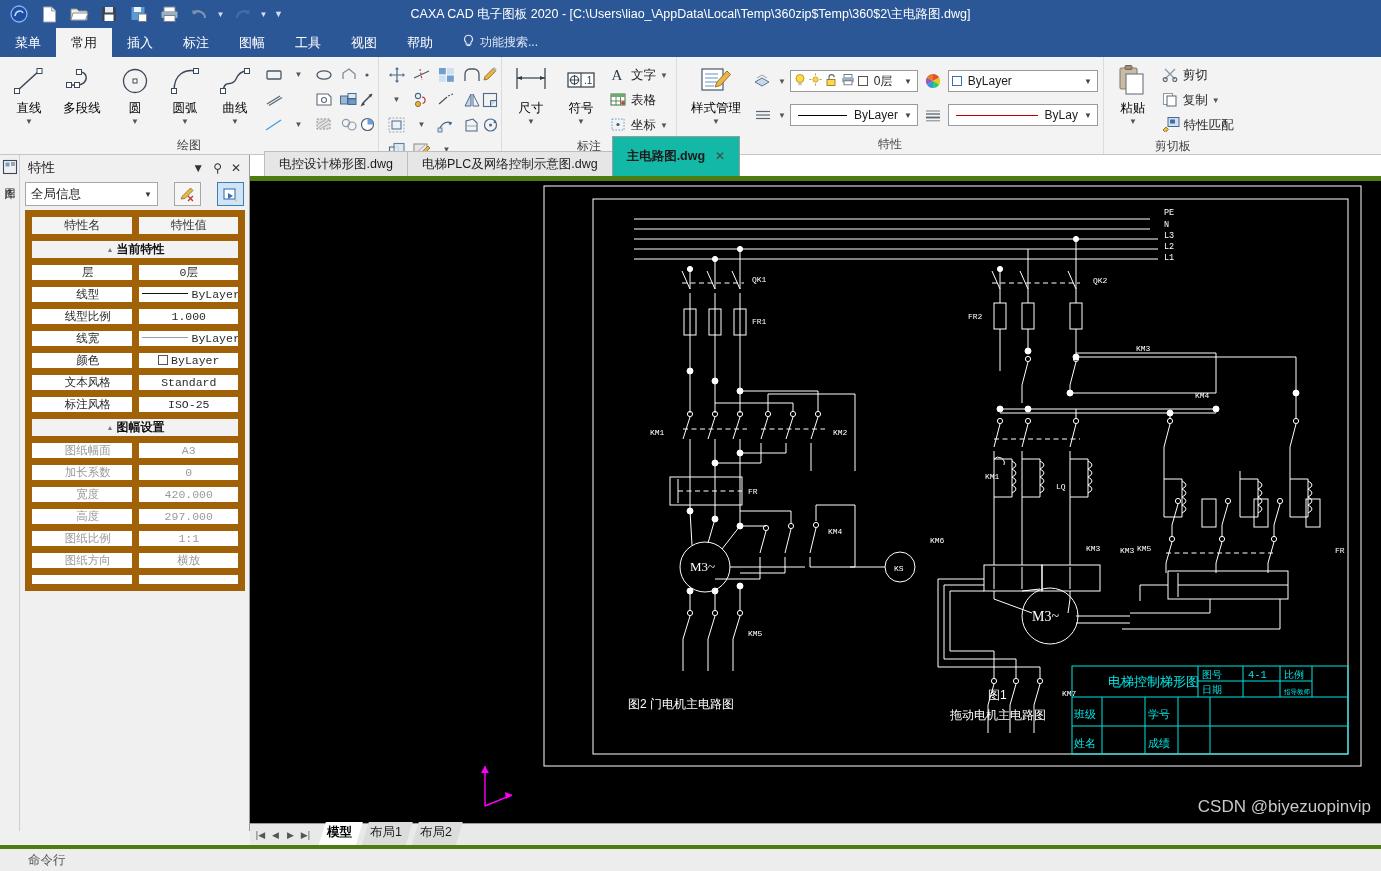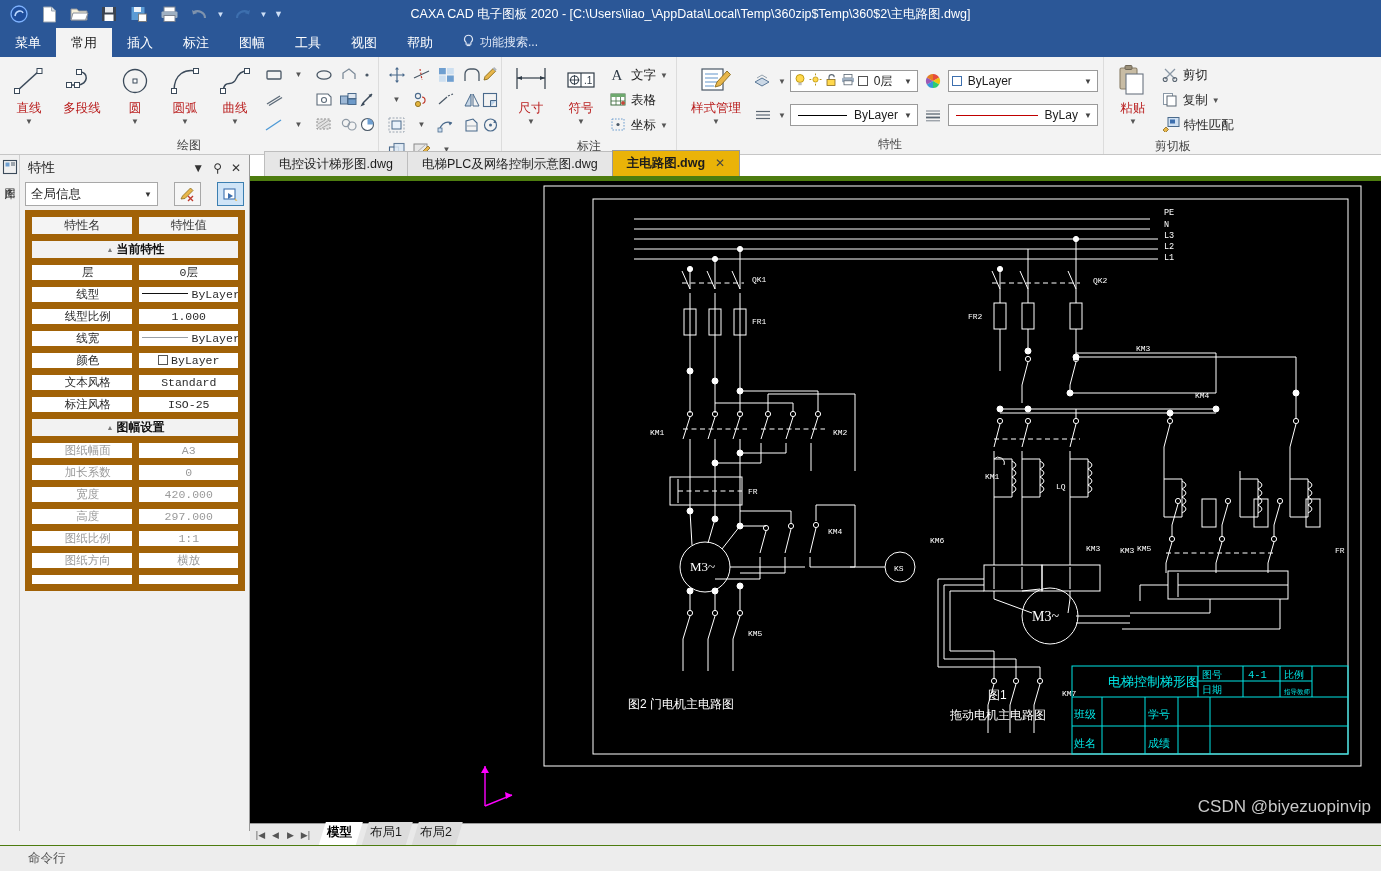--- a/index.html
+++ b/index.html
@@ -43,21 +43,21 @@
     background: #f3f3f3; border-bottom: 1px solid #c6c6c6;
     display: flex; align-items: stretch;
   }
   .rgroup { position: relative; display: flex; flex-direction: column; align-items: center; padding: 3px 5px 0 5px; }
   .rgroup + .rgroup { border-left: 1px solid #dcdcdc; }
   .rgroup-body { flex: 1; display: flex; align-items: flex-start; gap: 2px; }
   .rgroup-title { font-size: 12px; color: #444; height: 18px; line-height: 16px; }
 
   .bigbtn { width: 48px; display:flex; flex-direction:column; align-items:center; padding-top:4px; cursor:default; }
   .bigbtn .glyph { height: 34px; display:flex; align-items:center; justify-content:center; }
-  .bigbtn .lbl { font-size: 12.5px; color:#b91c1c; margin-top: 2px; white-space: nowrap;}
+  .bigbtn .lbl { font-size: 12.5px; color:#000000; margin-top: 2px; white-space: nowrap;}
   .bigbtn .caret { font-size: 8px; color:#555; line-height: 8px; margin-top:1px;}
 
   .icongrid { display: grid; grid-template-columns: repeat(4, 25px) 12px; grid-auto-rows: 25px; align-items:center; justify-items:center; padding-top:2px;}
   .icongrid3 { display: grid; grid-template-columns: repeat(4, 25px) 12px; grid-auto-rows: 25px; align-items:center; justify-items:center; padding-top:2px;}
   .mini { width: 22px; height: 22px; display:flex; align-items:center; justify-content:center;}
   .tcaret { font-size: 8px; color: #555; }
 
   .txtbtn { display:flex; align-items:center; gap:4px; height:25px; font-size:12.5px; color:#1c1c1c; padding: 0 3px; white-space: nowrap;}
   .txtcol { display:flex; flex-direction:column; justify-content:flex-start; padding-top:3px; }
 
@@ -115,21 +115,21 @@
   
   .doctabs {
     position:absolute; left:250px; top:155px; width:1131px; height:26px; background:#ffffff;
     border-bottom:5px solid #4d7c0f; display:flex; align-items:flex-end;
   }
   .dtab {
     height: 25px; line-height:25px; padding: 0 14px; font-size:12.5px; color:#1c1c1c;
     background: #e6e6e6; border:1px solid #bdbdbd; border-bottom:none; margin-right:-1px;
     display:flex; align-items:center; white-space:nowrap;
   }
-  .dtab.active { background:#eab308; font-weight:bold; border-color:#9a9a9a; height:26px; }
+  .dtab.active { background:#14b8a6; font-weight:bold; border-color:#9a9a9a; height:40px; }
   .dtab .x { margin-left:10px; font-size:12px; color:#444; font-weight:normal;}
 
   
   .canvas {
     position:absolute; left:250px; top:181px; width:1131px; height:642px; background:#be185d; overflow:hidden;
   }
   .csdn {
     position:absolute; right:10px; bottom:6px; font-size:17px; color:#c9c9c9;
     font-family:"Liberation Sans",sans-serif; z-index:50;
   }
@@ -143,21 +143,21 @@
   .ltab {
     height:26px; line-height:20px; padding: 0 11px 0 9px; font-size:12.5px; color:#1c1c1c;
     background:#dcdcdc; margin-left:-4px;
     clip-path: polygon(8px 0, 100% 0, calc(100% - 8px) 100%, 0 100%);
   }
   .ltab.active { background:#ffffff; font-weight:bold; color:#000; }
 
   
   .cmdline {
     position:absolute; left:0; top:845px; width:1381px; height:26px; background:#ededed;
-    border-top:1px solid #4d7c0f; display:flex; align-items:center; padding-left:28px;
+    border-top:4px solid #4d7c0f; display:flex; align-items:center; padding-left:28px;
   }
   .cmdline .lbl { font-size:12.5px; color:#555; }
   .bottom-left-pane {
     position:absolute; left:0; top:831px; width:250px; height:14px; background:#f0f0f0;
   }
 </style>
 </head>
 <body>
 
 <div id="app">

